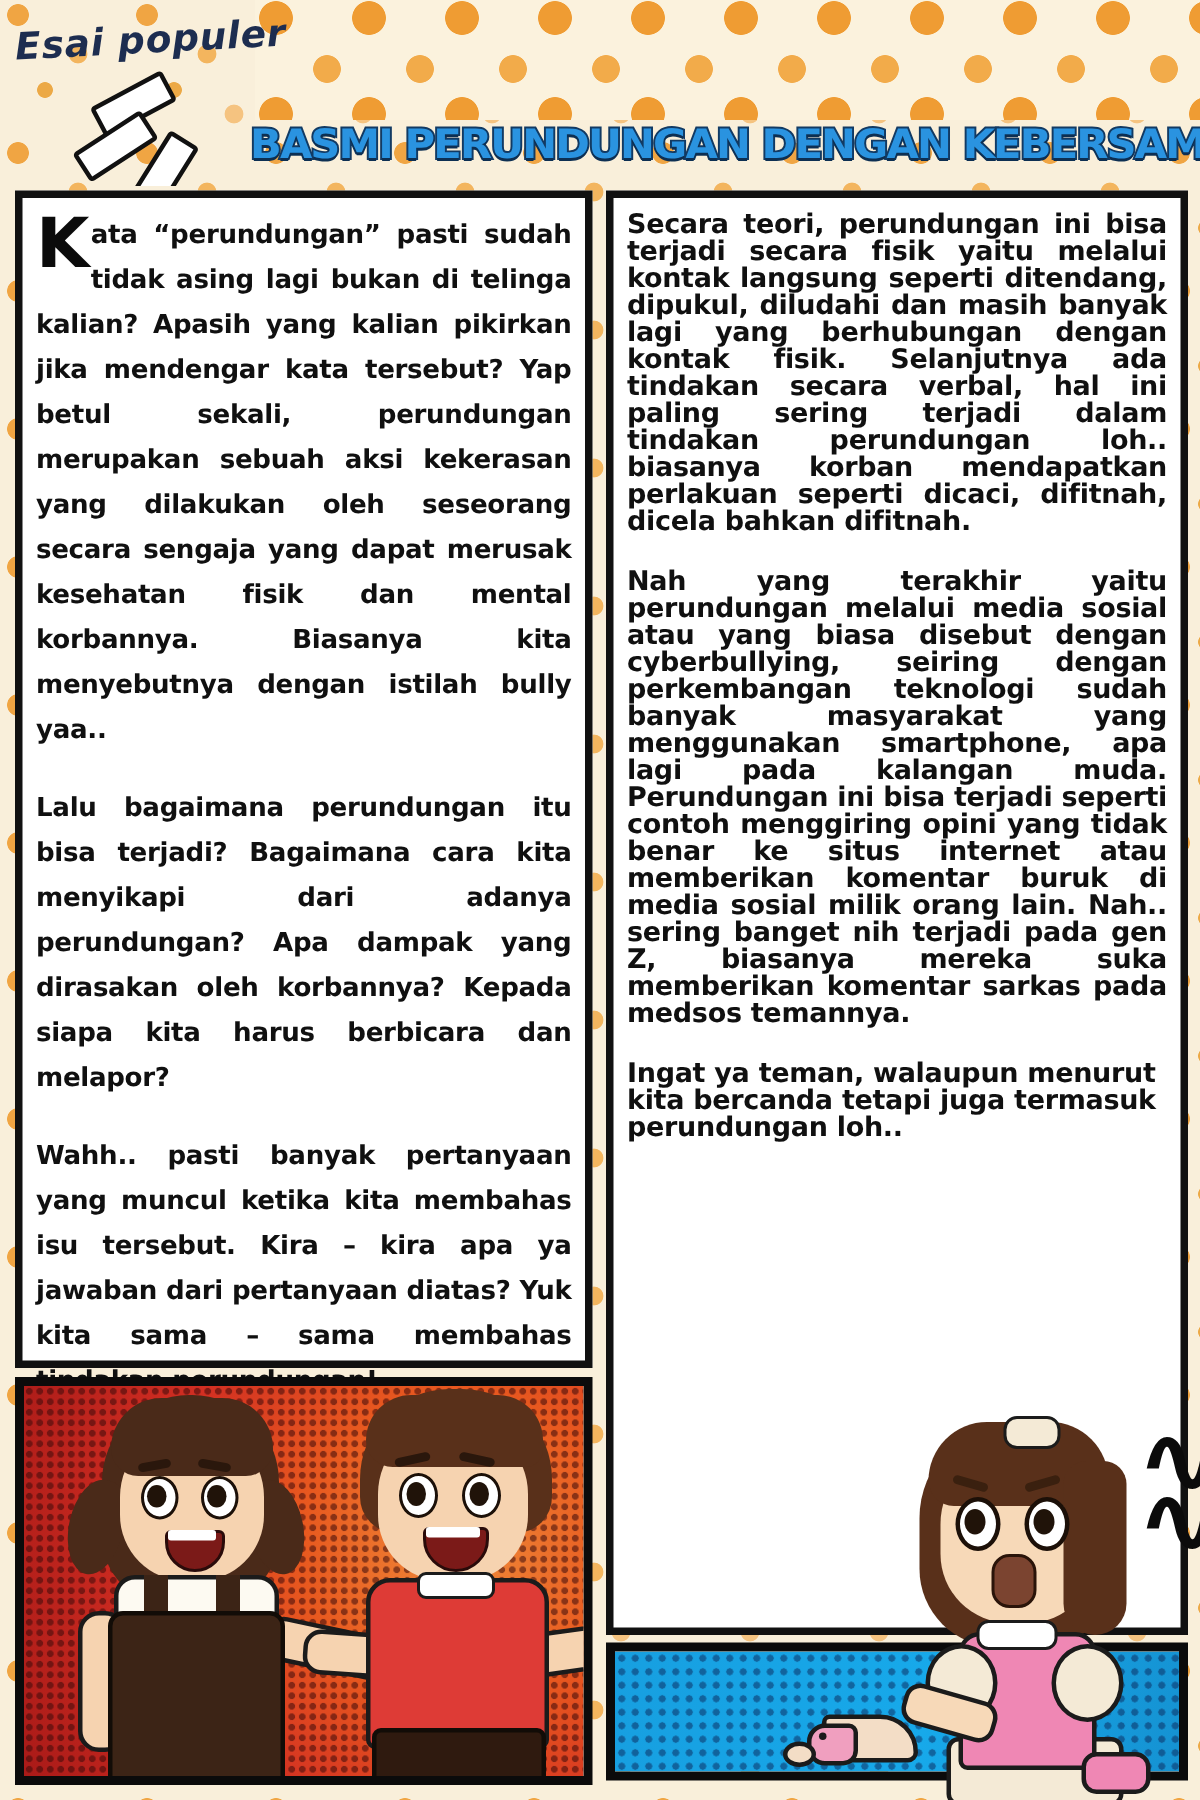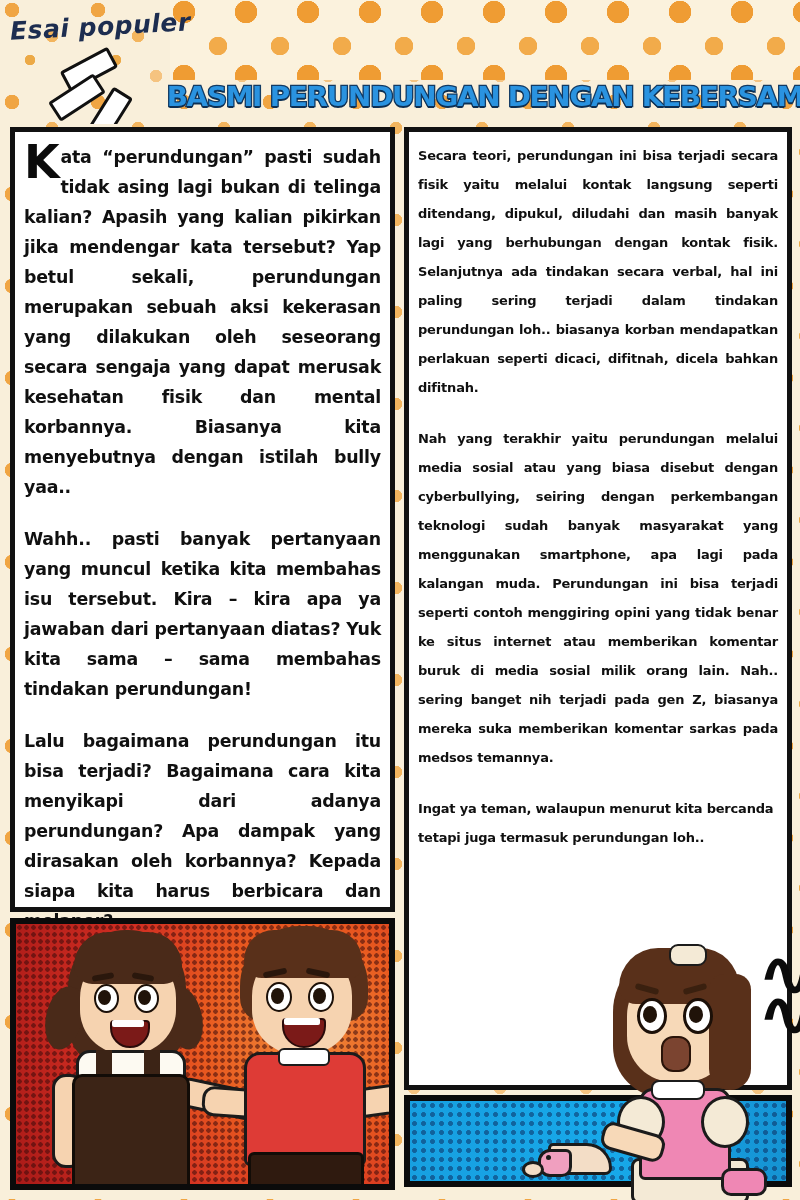--- a/index.html
+++ b/index.html
@@ -104,21 +104,21 @@
     padding:10px 9px 4px 9px;
     font-family:"DejaVu Sans", sans-serif;
     font-size:17.4px;
     line-height:30px;
     color:#101010;
     text-align:justify;
     text-justify:inter-word;
     font-weight:600;
     letter-spacing:-0.2px;
   }
-  #col-right .body-text{font-size:13px;line-height:29px;padding-top:9px;}
+  #col-right .body-text{font-size:18px;line-height:18px;padding-top:9px;}
   .body-text p{margin:0 0 22px 0;}
   .body-text p:last-child{margin-bottom:0;}
   .body-text p.last-line-left{text-align:left;}
 
   .dropcap{
     float:left;
     font-family:"DejaVu Sans", sans-serif;
     font-size:46px;line-height:36px;
     font-weight:900;color:#0b0b0b;
     margin:2px 1px -2px 0;
@@ -251,22 +251,22 @@
     <div class="bar bar2"></div>
     <div class="bar bar3"></div>
 
 
     <div id="subtitle">BASMI PERUNDUNGAN DENGAN KEBERSAMAAN</div>
   </div>
 
   <div class="col" id="col-left">
     <div class="body-text">
       <p><span class="dropcap">K</span><span>ata “perundungan” pasti sudah tidak asing lagi bukan di telinga kalian? Apasih yang kalian pikirkan jika mendengar kata tersebut? Yap betul sekali, perundungan merupakan sebuah aksi kekerasan yang dilakukan oleh seseorang secara sengaja yang dapat merusak kesehatan fisik dan mental korbannya. Biasanya kita menyebutnya dengan istilah bully yaa..</span></p>
+      <p>Lalu bagaimana perundungan itu bisa terjadi? Bagaimana cara kita menyikapi dari adanya perundungan? Apa dampak yang dirasakan oleh korbannya? Kepada siapa kita harus berbicara dan melapor?</p>
       <p>Wahh.. pasti banyak pertanyaan yang muncul ketika kita membahas isu tersebut. Kira – kira apa ya jawaban dari pertanyaan diatas? Yuk kita sama – sama membahas tindakan perundungan!</p>
-      <p>Lalu bagaimana perundungan itu bisa terjadi? Bagaimana cara kita menyikapi dari adanya perundungan? Apa dampak yang dirasakan oleh korbannya? Kepada siapa kita harus berbicara dan melapor?</p>
     </div>
   </div>
 
   <div class="col" id="col-right">
     <div class="body-text">
       <p>Secara teori, perundungan ini bisa terjadi secara fisik yaitu melalui kontak langsung seperti ditendang, dipukul, diludahi dan masih banyak lagi yang berhubungan dengan kontak fisik. Selanjutnya ada tindakan secara verbal, hal ini paling sering terjadi dalam tindakan perundungan loh.. biasanya korban mendapatkan perlakuan seperti dicaci, difitnah, dicela bahkan difitnah.</p>
       <p>Nah yang terakhir yaitu perundungan melalui media sosial atau yang biasa disebut dengan cyberbullying, seiring dengan perkembangan teknologi sudah banyak masyarakat yang menggunakan smartphone, apa lagi pada kalangan muda. Perundungan ini bisa terjadi seperti contoh menggiring opini yang tidak benar ke situs internet atau memberikan komentar buruk di media sosial milik orang lain. Nah.. sering banget nih terjadi pada gen Z, biasanya mereka suka memberikan komentar sarkas pada medsos temannya.</p>
       <p class="last-line-left">Ingat ya teman, walaupun menurut kita bercanda tetapi juga termasuk perundungan loh..</p>
     </div>
   </div>

